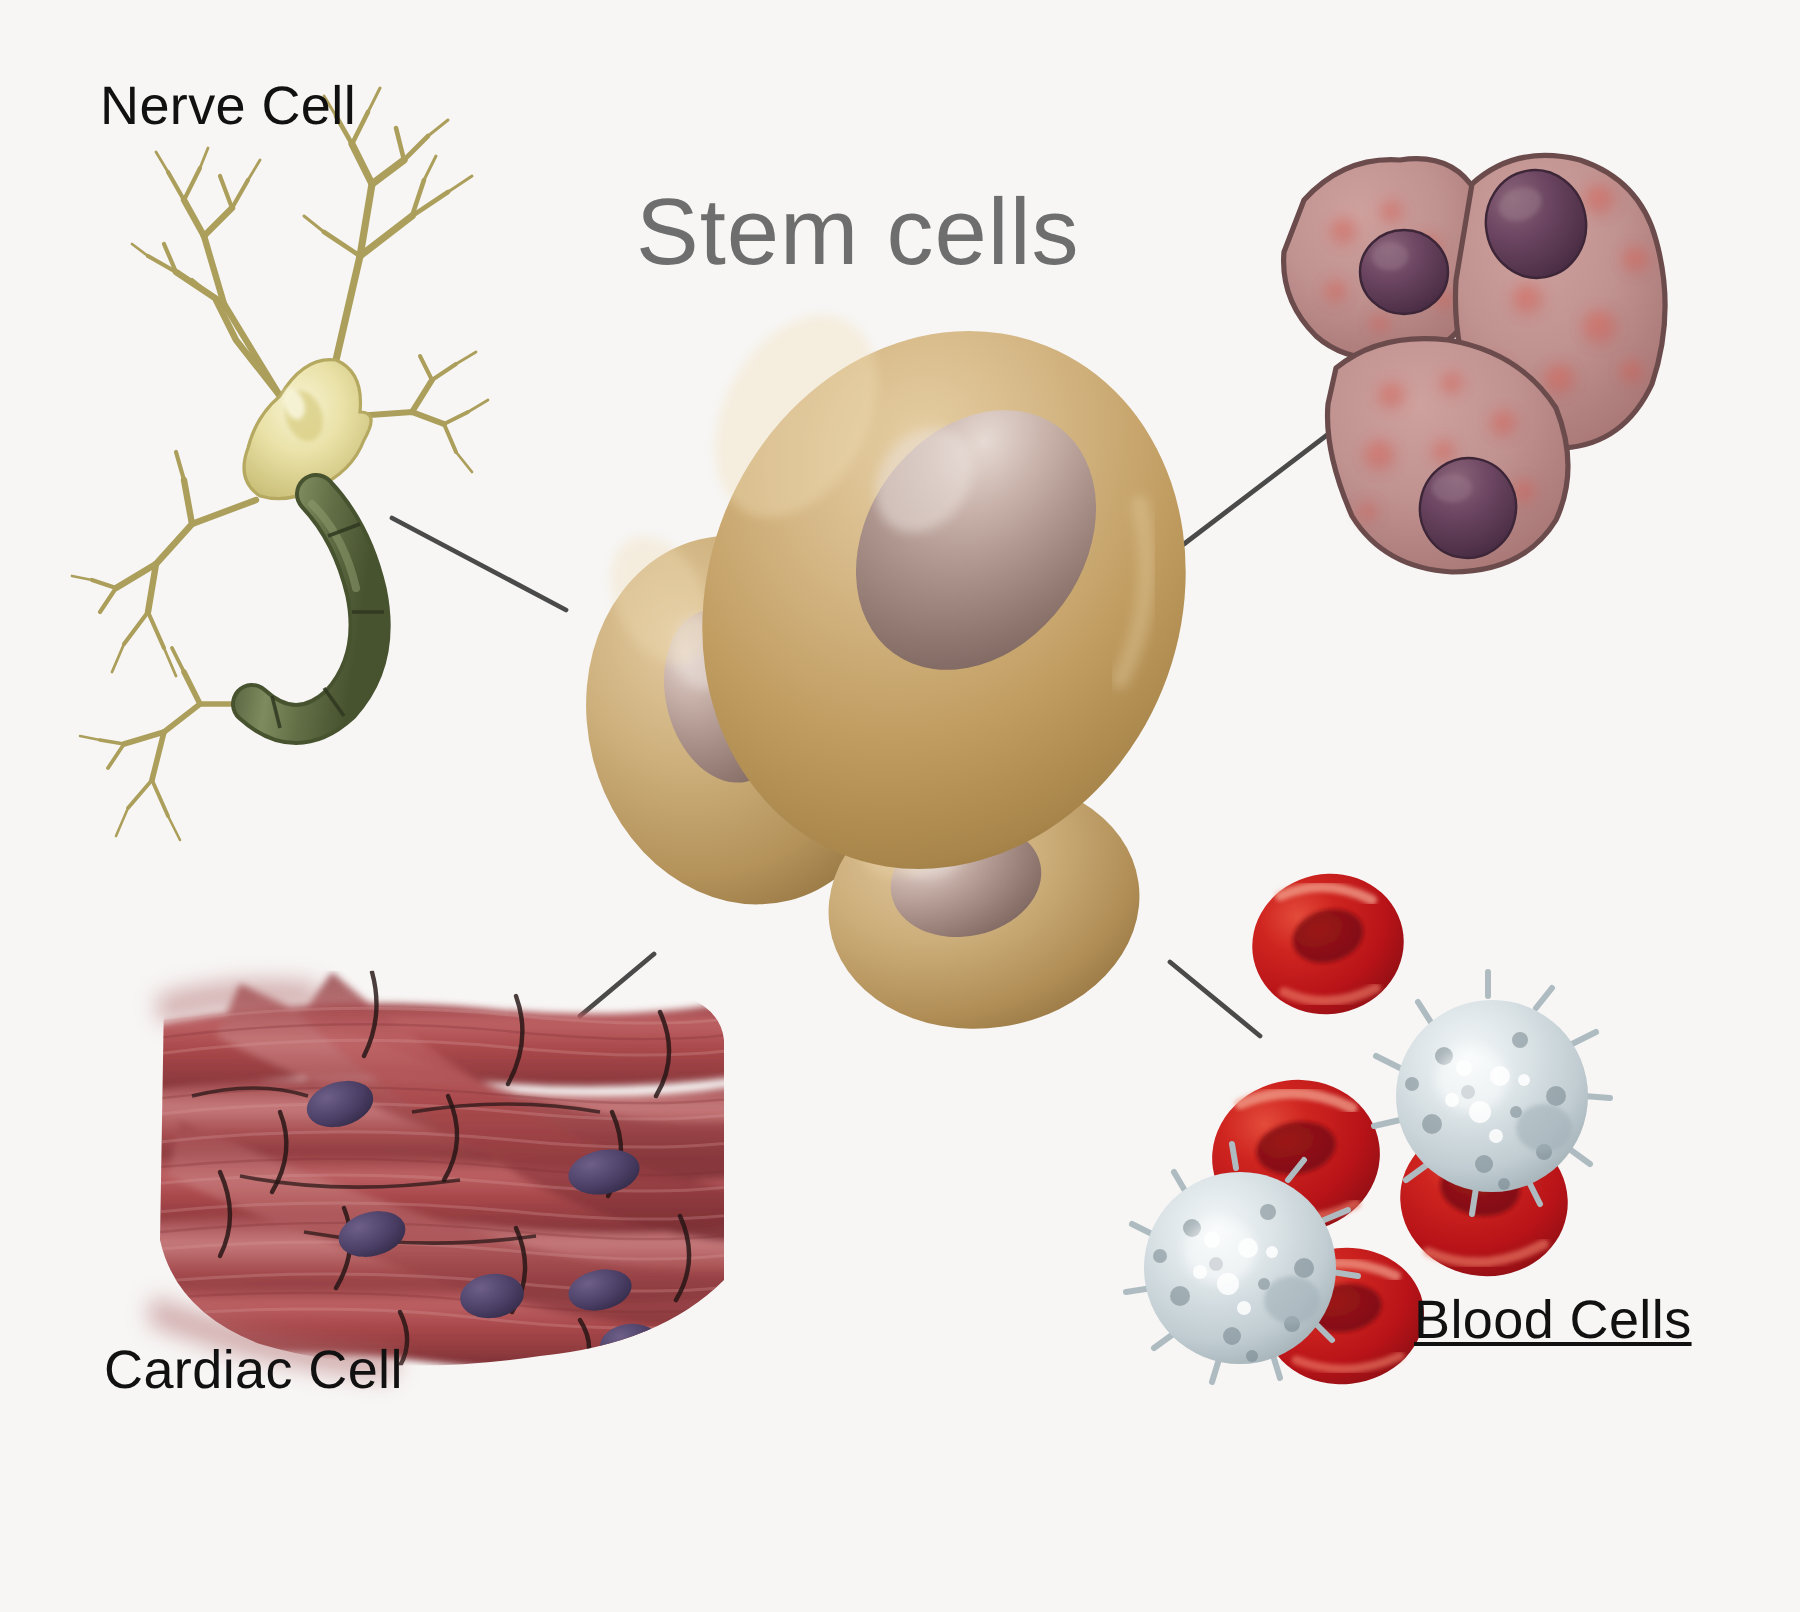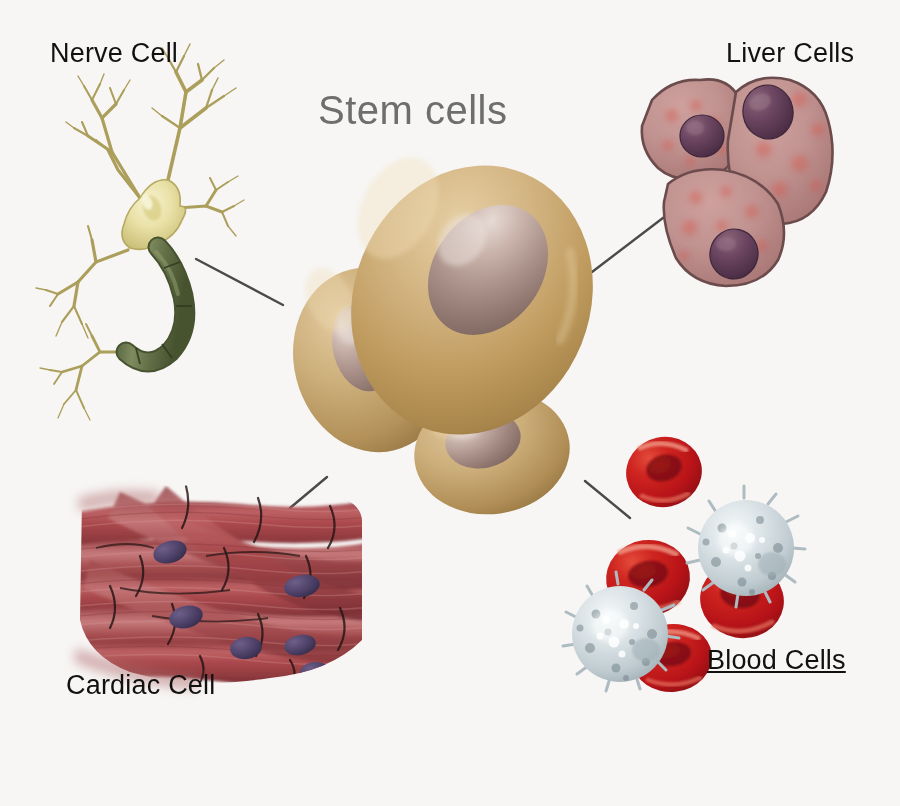--- a/index.html
+++ b/index.html
@@ -21,28 +21,28 @@
     font-size: 27px;
     font-family: "Liberation Sans", sans-serif;
     white-space: nowrap;
     letter-spacing: 0.2px;
   }
   #title {
     position: absolute;
     left: 318px;
     top: 88px;
     color: #6e6e6e;
-    font-size: 40px;
+    font-size: 47px;
     font-family: "Liberation Sans", sans-serif;
     white-space: nowrap;
     letter-spacing: 0.5px;
   }
   #lbl-nerve   { left: 50px;  top: 38px; }
   #lbl-liver   { left: 726px; top: 38px; }
-  #lbl-cardiac { left: 52px;  top: 670px; margin-left: 14px; }
+  #lbl-cardiac { left: 52px;  top: 670px; }
   #lbl-blood   { left: 707px; top: 645px; text-decoration: underline; }
 
   .svgfull {
     position: absolute;
     left: 0; top: 0;
     width: 900px;
     height: 806px;
   }
 </style>
 </head>
@@ -547,17 +547,16 @@
         <ellipse cx="462" cy="240" rx="22" ry="28" fill="#ece3de" opacity="0.5" transform="rotate(36 462 240)" filter="url(#soften2)"></ellipse>
         <ellipse cx="398" cy="208" rx="36" ry="54" fill="#f2e0ba" opacity="0.38" transform="rotate(28 398 208)" filter="url(#soften2)"></ellipse>
         <path d="M560 340 Q580 300 570 252" stroke="#efdcb4" stroke-width="9" fill="none" opacity="0.3" stroke-linecap="round" filter="url(#soften2)"></path>
       </g>
     </g>
   </svg>
 
   <div id="title">Stem cells</div>
 
   <div class="label" id="lbl-nerve">Nerve Cell</div>
-  <div class="label" id="lbl-liver">Liver Cells</div>
   <div class="label" id="lbl-cardiac">Cardiac Cell</div>
   <div class="label" id="lbl-blood">Blood Cells</div>
 
 </div>
 
 </body></html>

